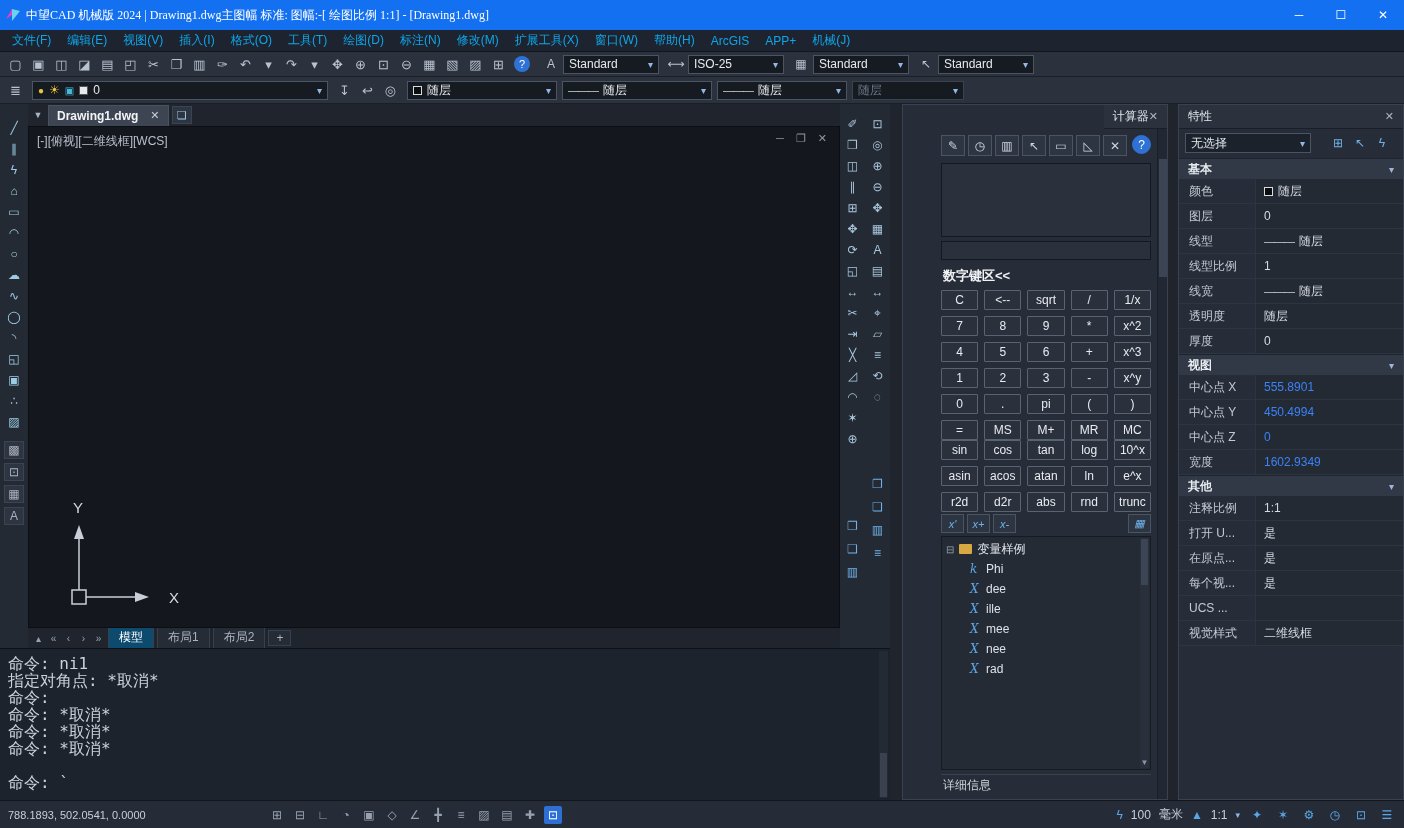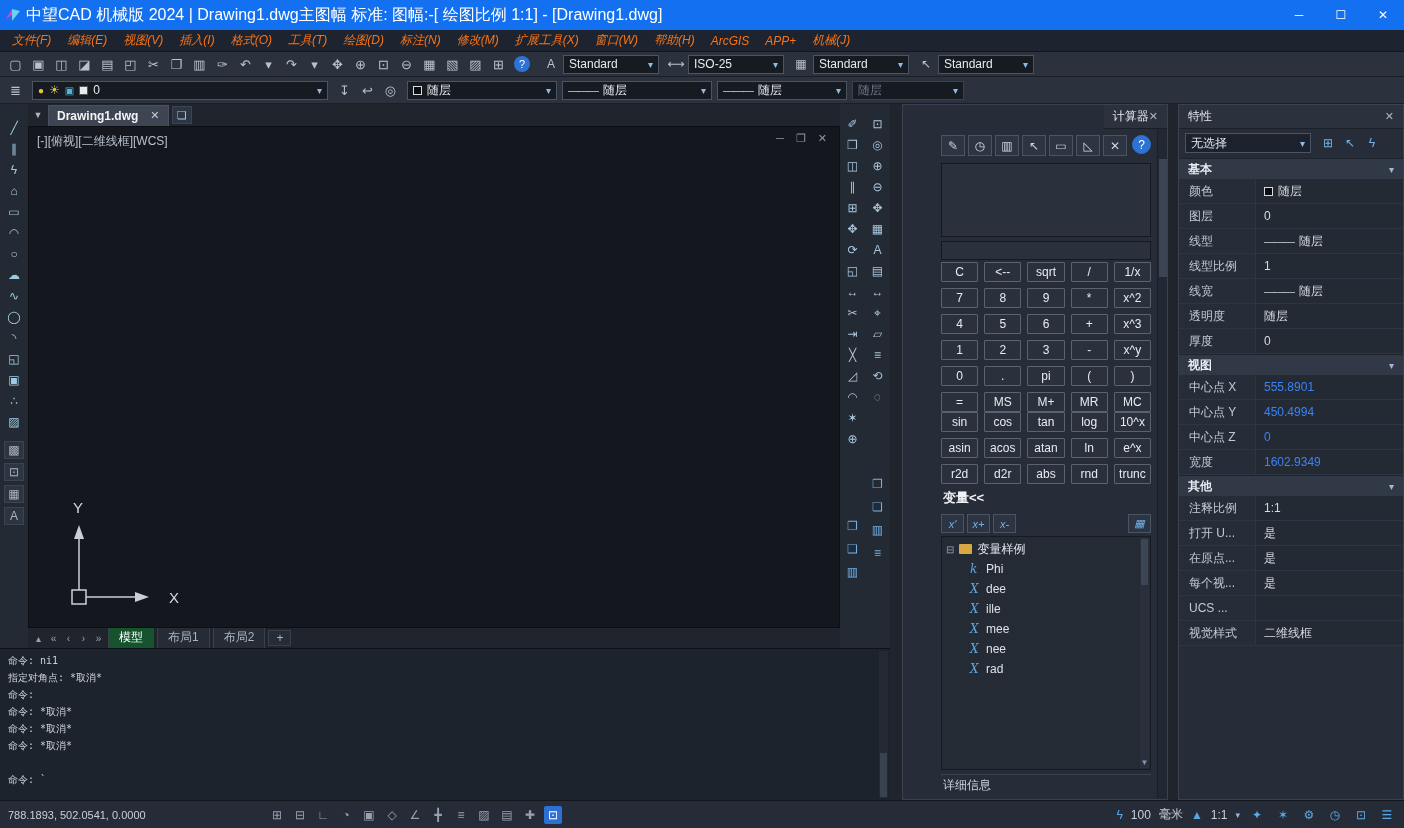--- a/index.html
+++ b/index.html
@@ -3,26 +3,26 @@
 <meta charset="utf-8">
 <style>
   * { box-sizing: border-box; margin: 0; padding: 0; }
   html,body { width:1404px; height:828px; overflow:hidden; }
   body { font-family:"Liberation Sans",sans-serif; background:#20252d; color:#cfd4dc; font-size:12px; }
   .app { width:1404px; height:828px; display:flex; flex-direction:column; }
 
   
   .titlebar { height:30px; background:#1370f0; display:flex; align-items:center; color:#fff; flex:0 0 auto; }
   .logo { width:26px; display:flex; justify-content:center; }
-  .title { font-size:16px; }
+  .title { font-size:12px;font-family:Liberation Serif, serif; }
   .wbtns { margin-left:auto; display:flex; height:30px; }
   .wbtn { width:42px; display:flex; align-items:center; justify-content:center; font-size:12px; color:#fff; cursor:default; }
 
   
-  .menubar { height:22px; background:#1d2430; border-bottom:1px solid #11161d; display:flex; align-items:center; padding-left:4px; color:#f97316; flex:0 0 auto;font-style:italic; }
+  .menubar { height:22px; background:#1d2430; border-bottom:1px solid #11161d; display:flex; align-items:center; padding-left:4px; color:#0ea5e9; flex:0 0 auto; }
   .menu-item { padding:0 8px; white-space:nowrap; }
 
   
   .toolbar1 { height:25px; background:#2b323e; border-bottom:1px solid #1a1f27; display:flex; align-items:center; padding:0 4px; flex:0 0 auto; }
   .toolbar2 { height:27px; background:#2b323e; border-bottom:1px solid #1a1f27; display:flex; align-items:center; padding:0 4px; gap:5px; flex:0 0 auto; }
   .tb-icons { display:flex; align-items:center; }
   .tbi { width:23px; height:20px; display:flex; align-items:center; justify-content:center; color:#b9c2cf; font-size:13px; }
   .tbi[data-name="help-icon"] { background:#2f72d6; color:#fff; border-radius:50%; width:16px; height:16px; font-size:11px; margin:0 4px; }
   .combo { display:flex; align-items:center; margin-left:8px; gap:3px; }
   .combo-icon { width:18px; text-align:center; color:#b9c2cf; }
@@ -55,30 +55,30 @@
   .doc-tab { height:21px; background:#3d4452; border:1px solid #4a5260; border-bottom:none; color:#f2f4f7; font-weight:bold; display:flex; align-items:center; gap:12px; padding:0 8px; }
   .doc-tab .tab-close { font-weight:normal; color:#c9cfd8; font-size:11px; }
   .new-tab { width:20px; height:18px; background:#2e3542; border:1px solid #3c4452; display:flex; align-items:center; justify-content:center; color:#9ccbe3; font-size:11px; }
   .viewport { flex:1; background:#14181e; border:1px solid #0b0e13; position:relative; min-height:0; }
   .vp-label { position:absolute; top:6px; left:8px; color:#b9c1cd; }
   .vp-controls { position:absolute; top:5px; right:12px; display:flex; gap:12px; color:#8d96a4; font-size:11px; }
   .ucs { position:absolute; left:10px; bottom:10px; }
   .layout-tabbar { height:20px; display:flex; align-items:center; gap:3px; padding-left:4px; color:#aab3c0; flex:0 0 auto; }
   .lt-nav { width:13px; text-align:center; color:#97a1b0; font-size:10px; }
   .layout-tab { padding:1px 10px 2px; background:#262c36; border:1px solid #39404d; }
-  .layout-tab.active { background:#14532d; color:#fff; }
+  .layout-tab.active { background:#0c4a6e; color:#fff; }
   .layout-add { padding:0 7px; background:#262c36; border:1px solid #39404d; }
 
   .inner-col { width:25px; background:#242a34; display:flex; flex-direction:column; align-items:center; padding-top:10px; gap:2px; flex:0 0 auto; }
   .inner-col .lt-icon { color:#a8c6dd; }
   .inner-lower { margin-top:66px; display:flex; flex-direction:column; gap:4px; align-items:center; }
   .inner-lower .lt-icon { color:#6fb1e8; }
 
   
-  .cmd-area { height:152px; background:#1d232c; border-top:1px solid #0e1218; position:relative; font-family:"DejaVu Sans Mono",monospace; font-size:10px; color:#ccd2da; padding:5px 16px 5px 8px; flex:0 0 auto; }
+  .cmd-area { height:152px; background:#1d232c; border-top:1px solid #0e1218; position:relative; font-family:"DejaVu Sans Mono",monospace; font-size:16px; color:#ccd2da; padding:5px 16px 5px 8px; flex:0 0 auto; }
   .cmd-line { height:17px; white-space:pre; }
   .cmd-scroll { position:absolute; right:2px; top:2px; bottom:2px; width:9px; background:#232a34; }
   .cmd-thumb { position:absolute; bottom:1px; left:1px; width:7px; height:44px; background:#3a424f; }
 
   
   .panel { background:#272d38; border:1px solid #3a4250; display:flex; flex-direction:column; flex:0 0 auto; }
   .panel-header { height:24px; background:#2b323e; border-bottom:1px solid #1a1f27; display:flex; align-items:center; justify-content:space-between; padding:0 9px; color:#e2e6ec; flex:0 0 auto; }
   .panel-close { color:#aeb6c2; font-size:11px; }
 
   
@@ -104,21 +104,21 @@
   .folder-icon { width:13px; height:10px; background:#d8a843; border-radius:1px; display:inline-block; }
   .tree-item { display:flex; align-items:center; gap:7px; padding-left:24px; height:20px; color:#dde2e9; }
   .var-type-icon { color:#5aa7e8; font-style:italic; font-family:"DejaVu Serif",serif; width:9px; }
   .tree-scroll { position:absolute; right:1px; top:1px; bottom:1px; width:9px; background:#2a303b; }
   .tree-thumb { position:absolute; top:1px; left:1px; width:7px; height:46px; background:#3c4553; }
   .tree-arrow { position:absolute; bottom:1px; left:0; width:9px; text-align:center; color:#8b95a5; font-size:8px; }
   .calc-details { height:21px; border-top:1px solid #3a4250; margin-top:4px; display:flex; align-items:center; color:#cfd5de; padding:0 2px; flex:0 0 auto; }
 
   
   .props-panel { width:226px; margin-left:10px; }
-  .props-toolbar { display:flex; align-items:center; gap:7px; padding:4px 6px 5px; flex:0 0 auto; }
+  .props-toolbar { display:flex; align-items:center; gap:17px; padding:4px 6px 5px; flex:0 0 auto; }
   .sel-combo { width:126px; height:20px; background:#1c222b; border:1px solid #4a5463; display:flex; align-items:center; justify-content:space-between; padding:0 5px; color:#e3e7ed; }
   .props-tool-icon { width:20px; height:18px; display:flex; align-items:center; justify-content:center; color:#6fb1e8; font-size:12px; }
   .props-sections { flex:1; overflow:hidden; }
   .psec-header { height:21px; background:#313947; border-top:1px solid #1e242d; color:#e8ecf1; font-weight:bold; display:flex; align-items:center; justify-content:space-between; padding:0 9px; }
   .psec-header .caret { font-weight:normal; color:#9fb6d8; font-size:10px; }
   .prow { display:flex; height:25px; border-bottom:1px solid #2e3542; }
   .plabel { width:76px; display:flex; align-items:center; padding-left:10px; color:#c3cad4; background:#272d38; white-space:nowrap; }
   .pval { flex:1; border-left:1px solid #2e3542; background:#242a34; display:flex; align-items:center; gap:5px; padding-left:8px; color:#d6dbe3; }
   .pswatch { display:none; width:9px; height:9px; border:1px solid #d7dbe2; }
   .pswatch[style] { display:inline-block; }
@@ -443,20 +443,21 @@
               <span class="calc-tbtn" data-name="history-icon">◷</span>
               <span class="calc-tbtn" data-name="paste-to-command-icon">▥</span>
               <span class="calc-tbtn" data-name="get-coordinates-icon">↖</span>
               <span class="calc-tbtn" data-name="measure-distance-icon">▭</span>
               <span class="calc-tbtn" data-name="measure-angle-icon">◺</span>
               <span class="calc-tbtn" data-name="clear-icon">✕</span>
               <span class="calc-tbtn" data-name="calc-help-icon">?</span>
             </div>
           <div class="calc-display" data-name="calculator-display"></div>
           <div class="calc-input" data-name="calculator-input"></div>
+          <div class="calc-sec-title" data-name="numpad-section-title">数字键区&lt;&lt;</div>
           <div class="calc-grid" data-name="numpad-grid">
 
           <div class="calc-btn" data-name="calc-button">C</div>
               <div class="calc-btn" data-name="calc-button">&lt;--</div>
               <div class="calc-btn" data-name="calc-button">sqrt</div>
               <div class="calc-btn" data-name="calc-button">/</div>
               <div class="calc-btn" data-name="calc-button">1/x</div>
               <div class="calc-btn" data-name="calc-button">7</div>
               <div class="calc-btn" data-name="calc-button">8</div>
               <div class="calc-btn" data-name="calc-button">9</div>
@@ -494,21 +495,20 @@
               <div class="calc-btn" data-name="calc-button">acos</div>
               <div class="calc-btn" data-name="calc-button">atan</div>
               <div class="calc-btn" data-name="calc-button">ln</div>
               <div class="calc-btn" data-name="calc-button">e^x</div>
               <div class="calc-btn" data-name="calc-button">r2d</div>
               <div class="calc-btn" data-name="calc-button">d2r</div>
               <div class="calc-btn" data-name="calc-button">abs</div>
               <div class="calc-btn" data-name="calc-button">rnd</div>
               <div class="calc-btn" data-name="calc-button">trunc</div>
             </div>
-          <div class="calc-sec-title" data-name="variables-section-title">变量&lt;&lt;</div>
           <div class="vars-toolbar" data-name="variables-toolbar">
             <span class="var-tbtn" data-name="new-variable-icon">x'</span>
             <span class="var-tbtn" data-name="edit-variable-icon">x+</span>
             <span class="var-tbtn" data-name="delete-variable-icon">x-</span>
             <span class="spacer"></span>
             <span class="var-tbtn" data-name="variable-calc-icon">▦</span>
           </div>
           <div class="var-tree" data-name="variables-tree">
             <div class="tree-root-row" data-name="variables-tree-root">
               <span class="tree-expander" data-name="tree-expander-icon">⊟</span>

